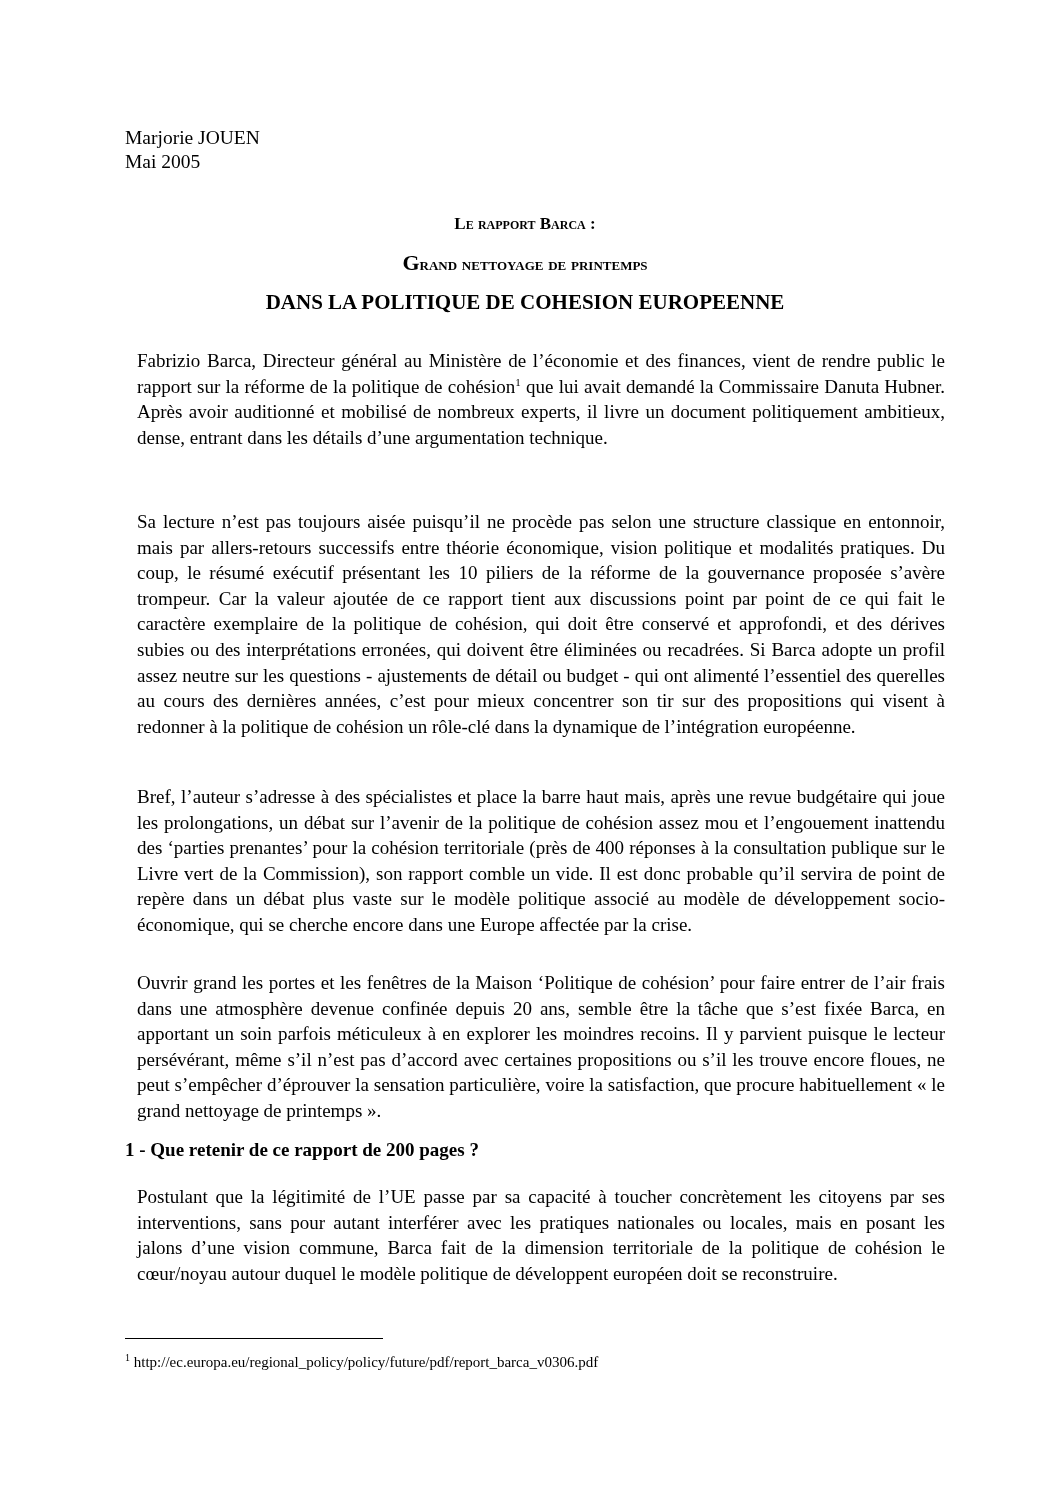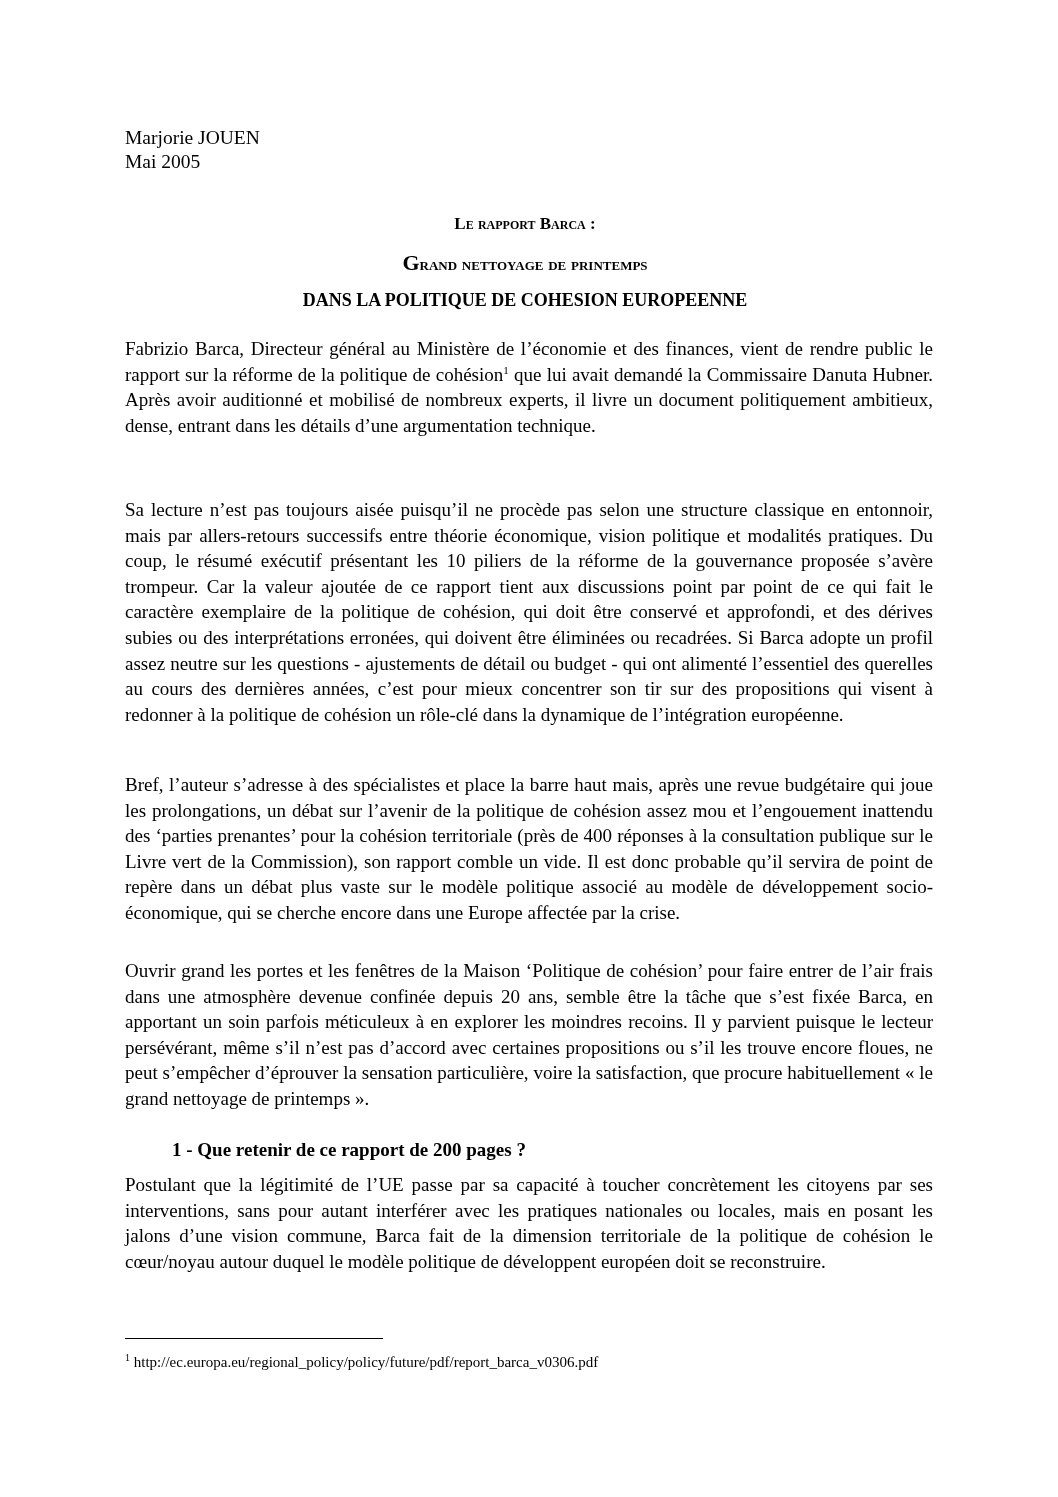--- a/index.html
+++ b/index.html
@@ -7,28 +7,28 @@
     width: 1058px; height: 1497px; position: relative; overflow: hidden;
     font-family: "Liberation Serif", "DejaVu Serif", serif;
     color: #000;
   }
   .page { position: absolute; left: 0; top: 0; width: 1058px; height: 1333px; }
   .author { position: absolute; left: 125px; top: 126px; font-size: 19.5px; line-height: 24px; }
   .title-block { position: absolute; left: 125px; width: 800px; text-align: center; font-weight: bold; }
   .t1 { top: 214px; font-size: 14px; font-variant: small-caps; font-size: 17px; letter-spacing: 0px; }
   .t2 { top: 250px; font-size: 19px; font-variant: small-caps; }
   .t2 .cap { font-size: 22px; }
-  .t3 { top: 290px; font-size: 18px; }
+  .t3 { top: 290px; font-size: 21px; }
   .para {
     position: absolute; left: 125px; width: 808px;
     font-size: 19px; line-height: 25.6px; text-align: justify;
-    margin: 0;
+    margin: 12px;
   }
   .para sup { font-size: 11px; line-height: 0; vertical-align: super; }
-  .heading { position: absolute; left: 125px; top: 1139px; font-size: 19px; font-weight: bold; margin-left: 47px; }
+  .heading { position: absolute; left: 125px; top: 1139px; font-size: 19px; font-weight: bold; }
   .fn-rule { position: absolute; left: 125px; top: 1338px; width: 258px; height: 1px; background: #000; }
   .footnote { position: absolute; left: 125px; top: 1354px; font-size: 15px; }
   .footnote sup { font-size: 10px; vertical-align: super; line-height: 0; }
 </style>
 </head>
 <body>
 
 <div class="page">
 
   <div class="author">

